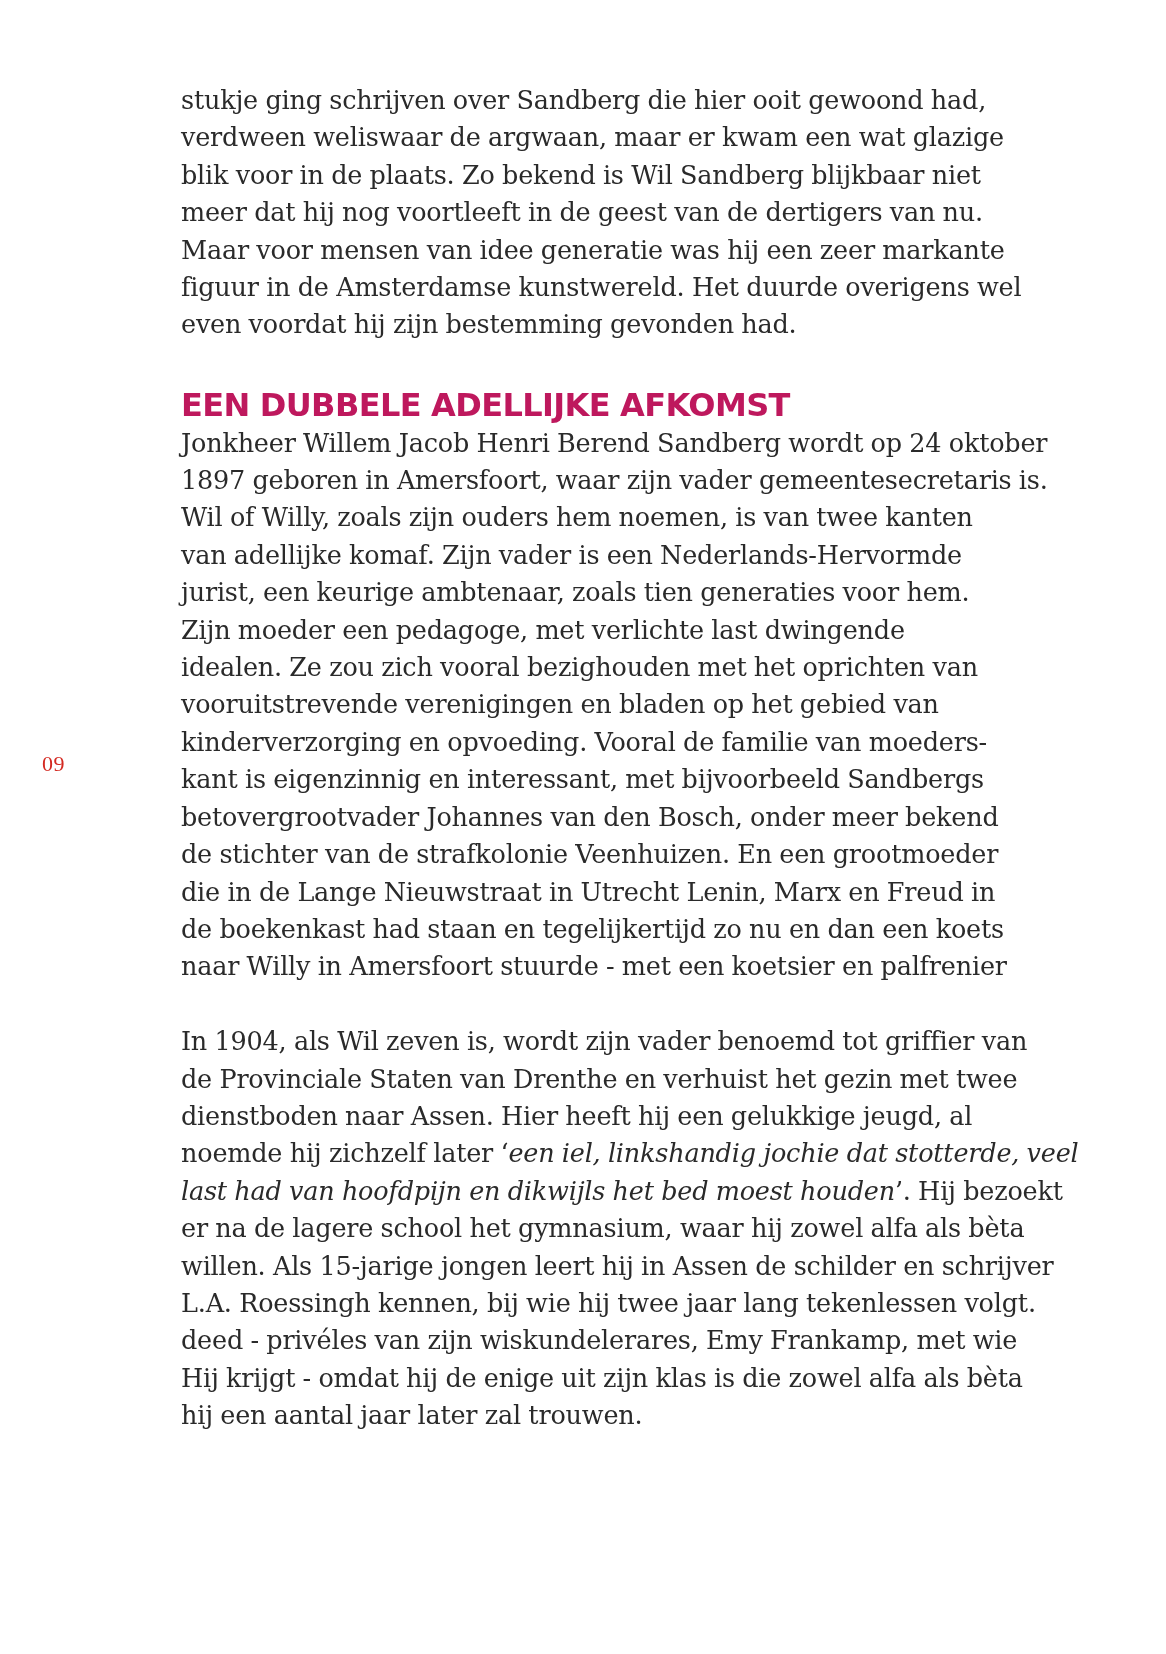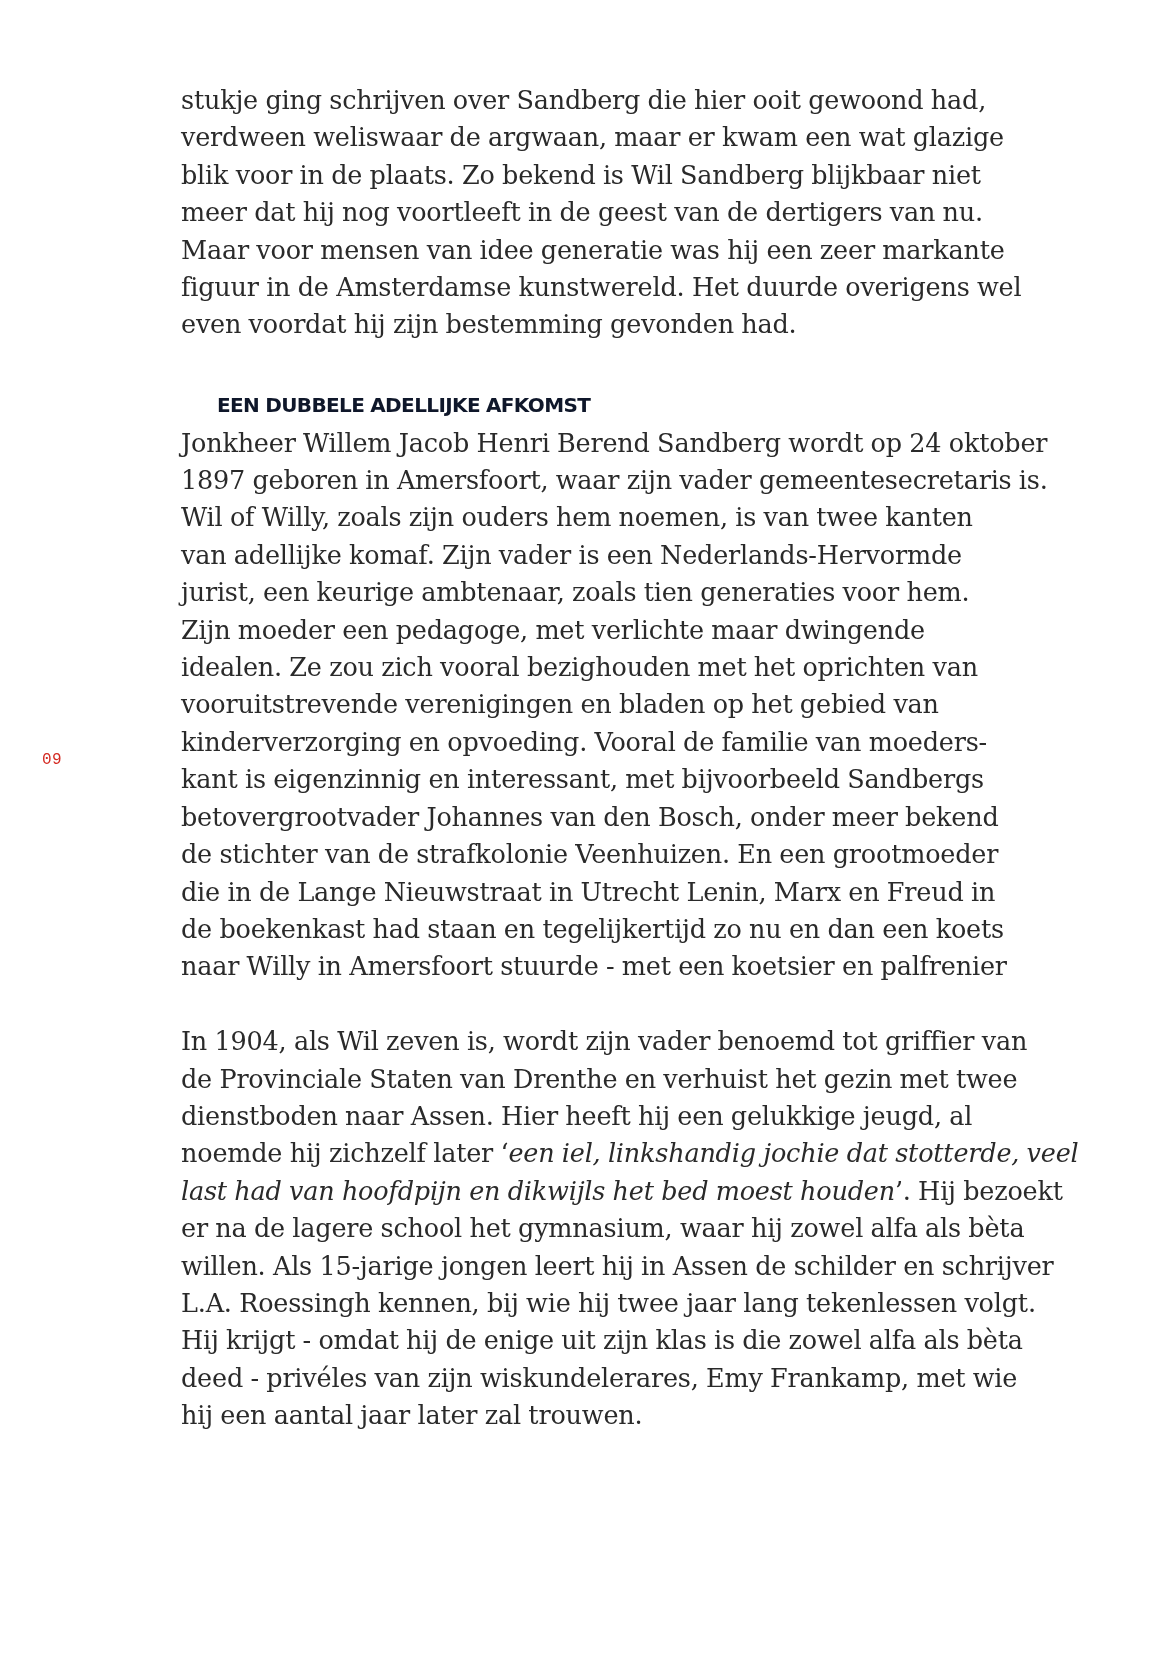--- a/index.html
+++ b/index.html
@@ -12,22 +12,22 @@
       height: 1654px;
       position: relative;
       overflow: hidden;
       font-family: "DejaVu Serif", "Liberation Serif", serif;
       color: #2a2a2a;
     }
     .page-number {
       position: absolute;
       left: 42px;
       top: 751px;
-      font-family: Liberation Mono, monospace;
-      font-size: 16px;
+      font-family: Liberation Serif, serif;
+      font-size: 22px;
       color: #d42a22;
       letter-spacing: 0.5px;
     }
     .column {
       position: absolute;
       left: 181px;
       top: 82px;
       width: 880px;
       font-size: 25.5px;
       line-height: 37.4px;
@@ -41,26 +41,25 @@
     .para {
       margin: 0;
     }
     .gap {
       height: 37.4px;
     }
     .heading {
       display: block;
       font-family: "DejaVu Sans", "Liberation Sans", sans-serif;
       font-weight: bold;
-      font-size: 20px;
+      font-size: 32px;
       letter-spacing: -0.6px;
-      color: #0f172a;
+      color: #be185d;
       margin-top: 6px;
       line-height: 37.4px;
-      margin-left: 36px;
     }
     em {
     }
   </style>
 </head>
 <body>
 
 <div class="page-number">09</div>
 
 <div class="column">
@@ -78,21 +77,21 @@
   <div class="gap"></div>
 
   <span class="heading">EEN DUBBELE ADELLIJKE AFKOMST</span>
 
   <p class="para">
     <span class="line">Jonkheer Willem Jacob Henri Berend Sandberg wordt op 24 oktober</span>
     <span class="line">1897 geboren in Amersfoort, waar zijn vader gemeentesecretaris is.</span>
     <span class="line">Wil of Willy, zoals zijn ouders hem noemen, is van twee kanten</span>
     <span class="line">van adellijke komaf. Zijn vader is een Nederlands-Hervormde</span>
     <span class="line">jurist, een keurige ambtenaar, zoals tien generaties voor hem.</span>
-    <span class="line">Zijn moeder een pedagoge, met verlichte maar dwingende</span>
+    <span class="line">Zijn moeder een pedagoge, met verlichte last dwingende</span>
     <span class="line">idealen. Ze zou zich vooral bezighouden met het oprichten van</span>
     <span class="line">vooruitstrevende verenigingen en bladen op het gebied van</span>
     <span class="line">kinderverzorging en opvoeding. Vooral de familie van moeders-</span>
     <span class="line">kant is eigenzinnig en interessant, met bijvoorbeeld Sandbergs</span>
     <span class="line">betovergrootvader Johannes van den Bosch, onder meer bekend</span>
     <span class="line">de stichter van de strafkolonie Veenhuizen. En een grootmoeder</span>
     <span class="line">die in de Lange Nieuwstraat in Utrecht Lenin, Marx en Freud in</span>
     <span class="line">de boekenkast had staan en tegelijkertijd zo nu en dan een koets</span>
     <span class="line">naar Willy in Amersfoort stuurde - met een koetsier en palfrenier</span>
   </p>
@@ -101,18 +100,18 @@
 
   <p class="para">
     <span class="line">In 1904, als Wil zeven is, wordt zijn vader benoemd tot griffier van</span>
     <span class="line">de Provinciale Staten van Drenthe en verhuist het gezin met twee</span>
     <span class="line">dienstboden naar Assen. Hier heeft hij een gelukkige jeugd, al</span>
     <span class="line"><span>noemde hij zichzelf later ‘</span><em>een iel, linkshandig jochie dat stotterde, veel</em></span>
     <span class="line"><em>last had van hoofdpijn en dikwijls het bed moest houden</em><span>’. Hij bezoekt</span></span>
     <span class="line">er na de lagere school het gymnasium, waar hij zowel alfa als bèta</span>
     <span class="line">willen. Als 15-jarige jongen leert hij in Assen de schilder en schrijver</span>
     <span class="line">L.A. Roessingh kennen, bij wie hij twee jaar lang tekenlessen volgt.</span>
+    <span class="line">deed - privéles van zijn wiskundelerares, Emy Frankamp, met wie</span>
     <span class="line">Hij krijgt - omdat hij de enige uit zijn klas is die zowel alfa als bèta</span>
-    <span class="line">deed - privéles van zijn wiskundelerares, Emy Frankamp, met wie</span>
     <span class="line">hij een aantal jaar later zal trouwen.</span>
   </p>
 
 </div>
 
 </body></html>

